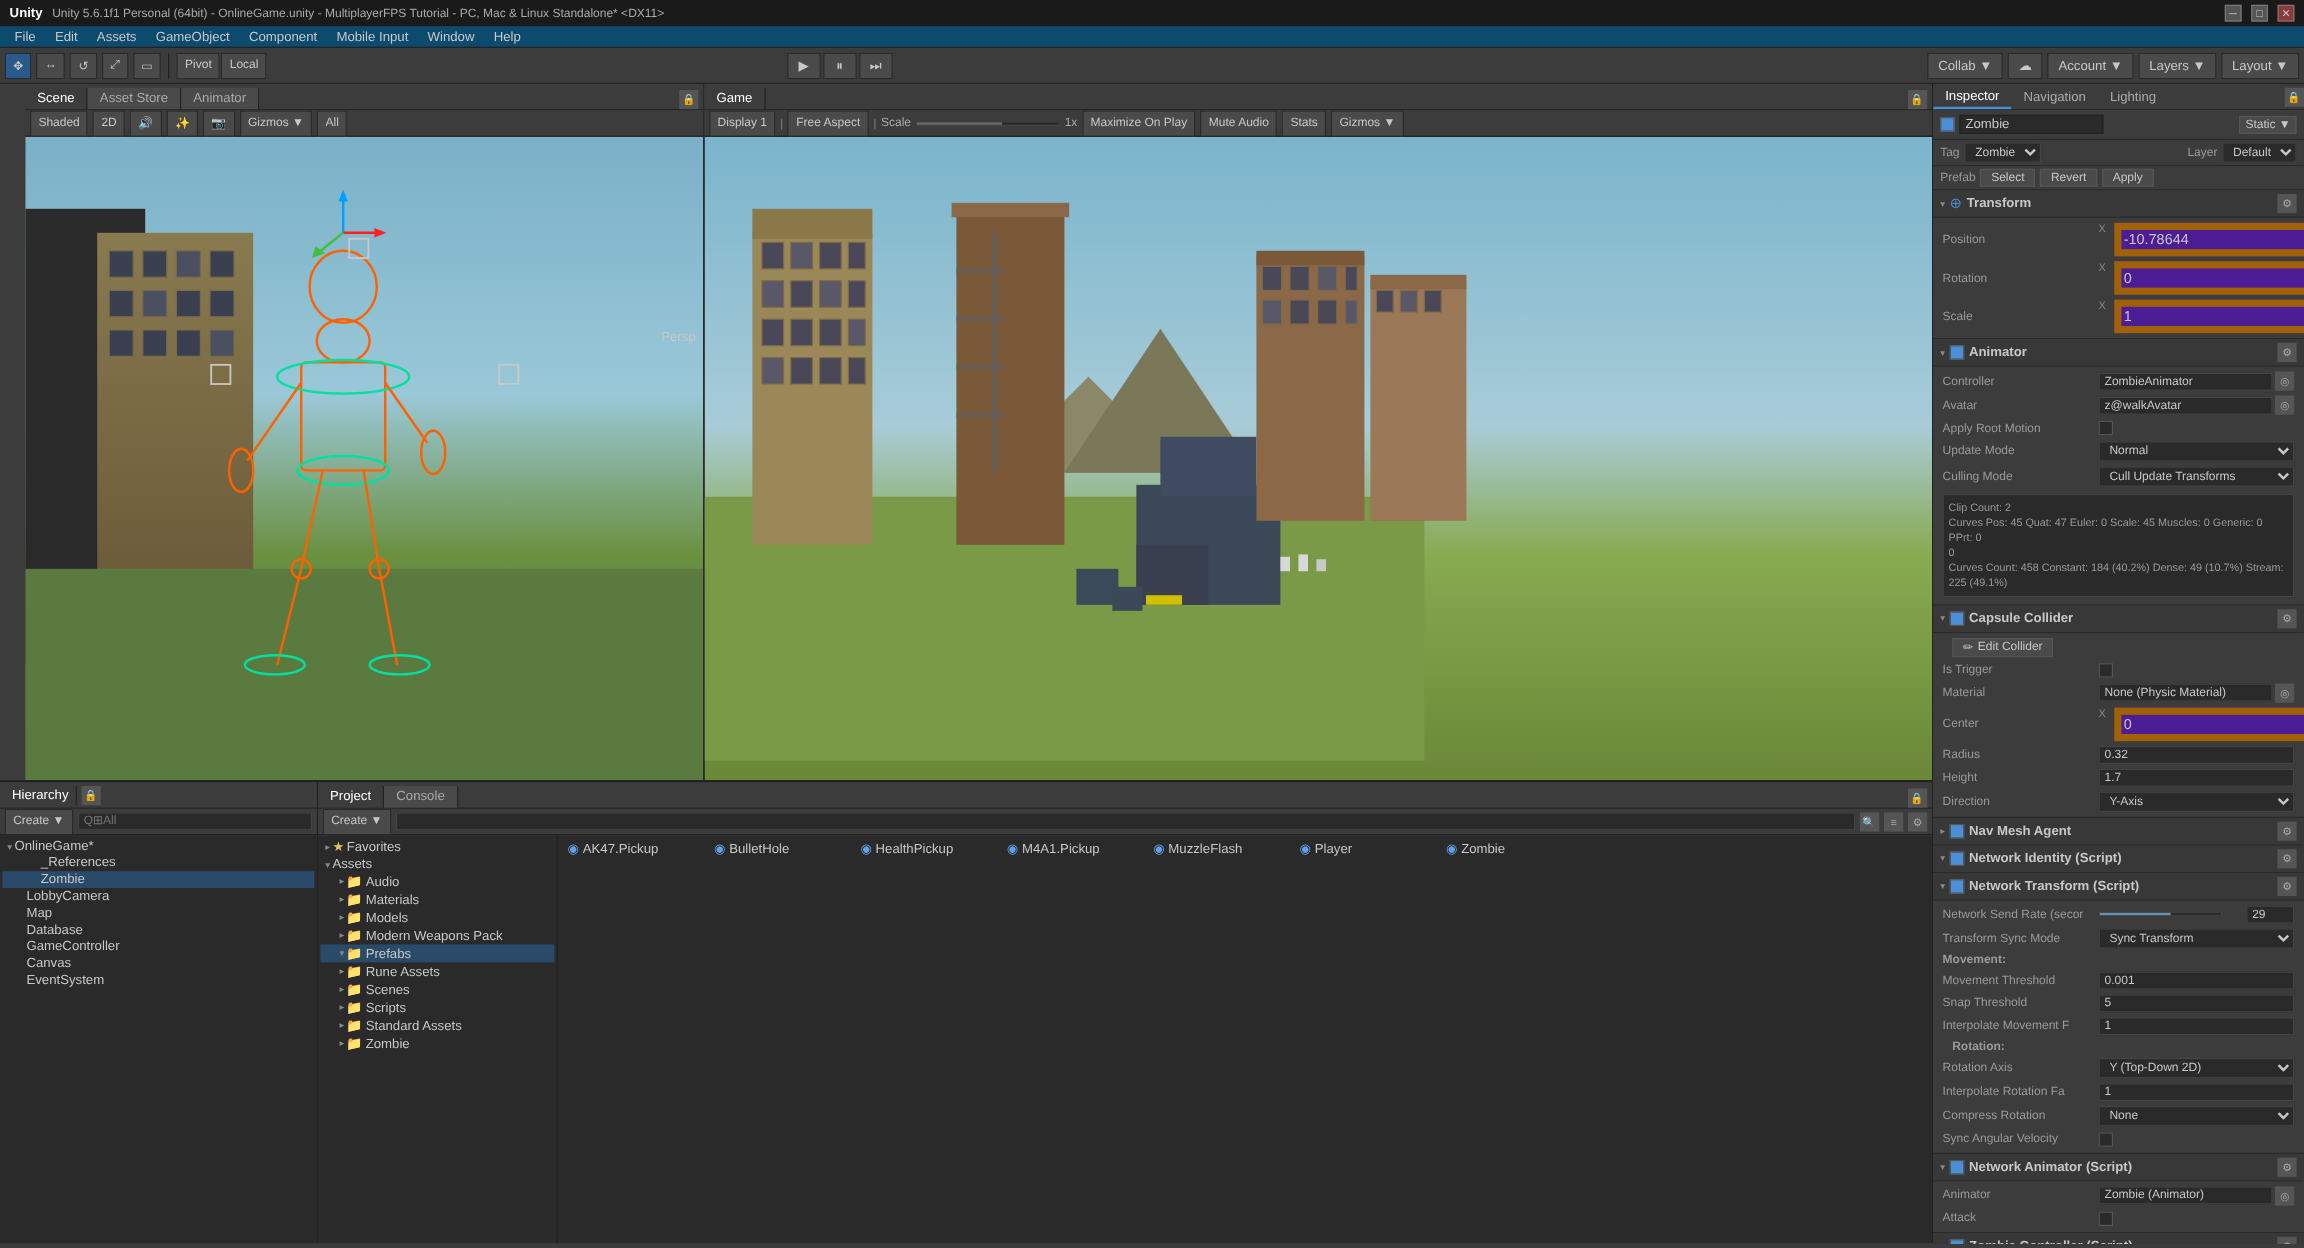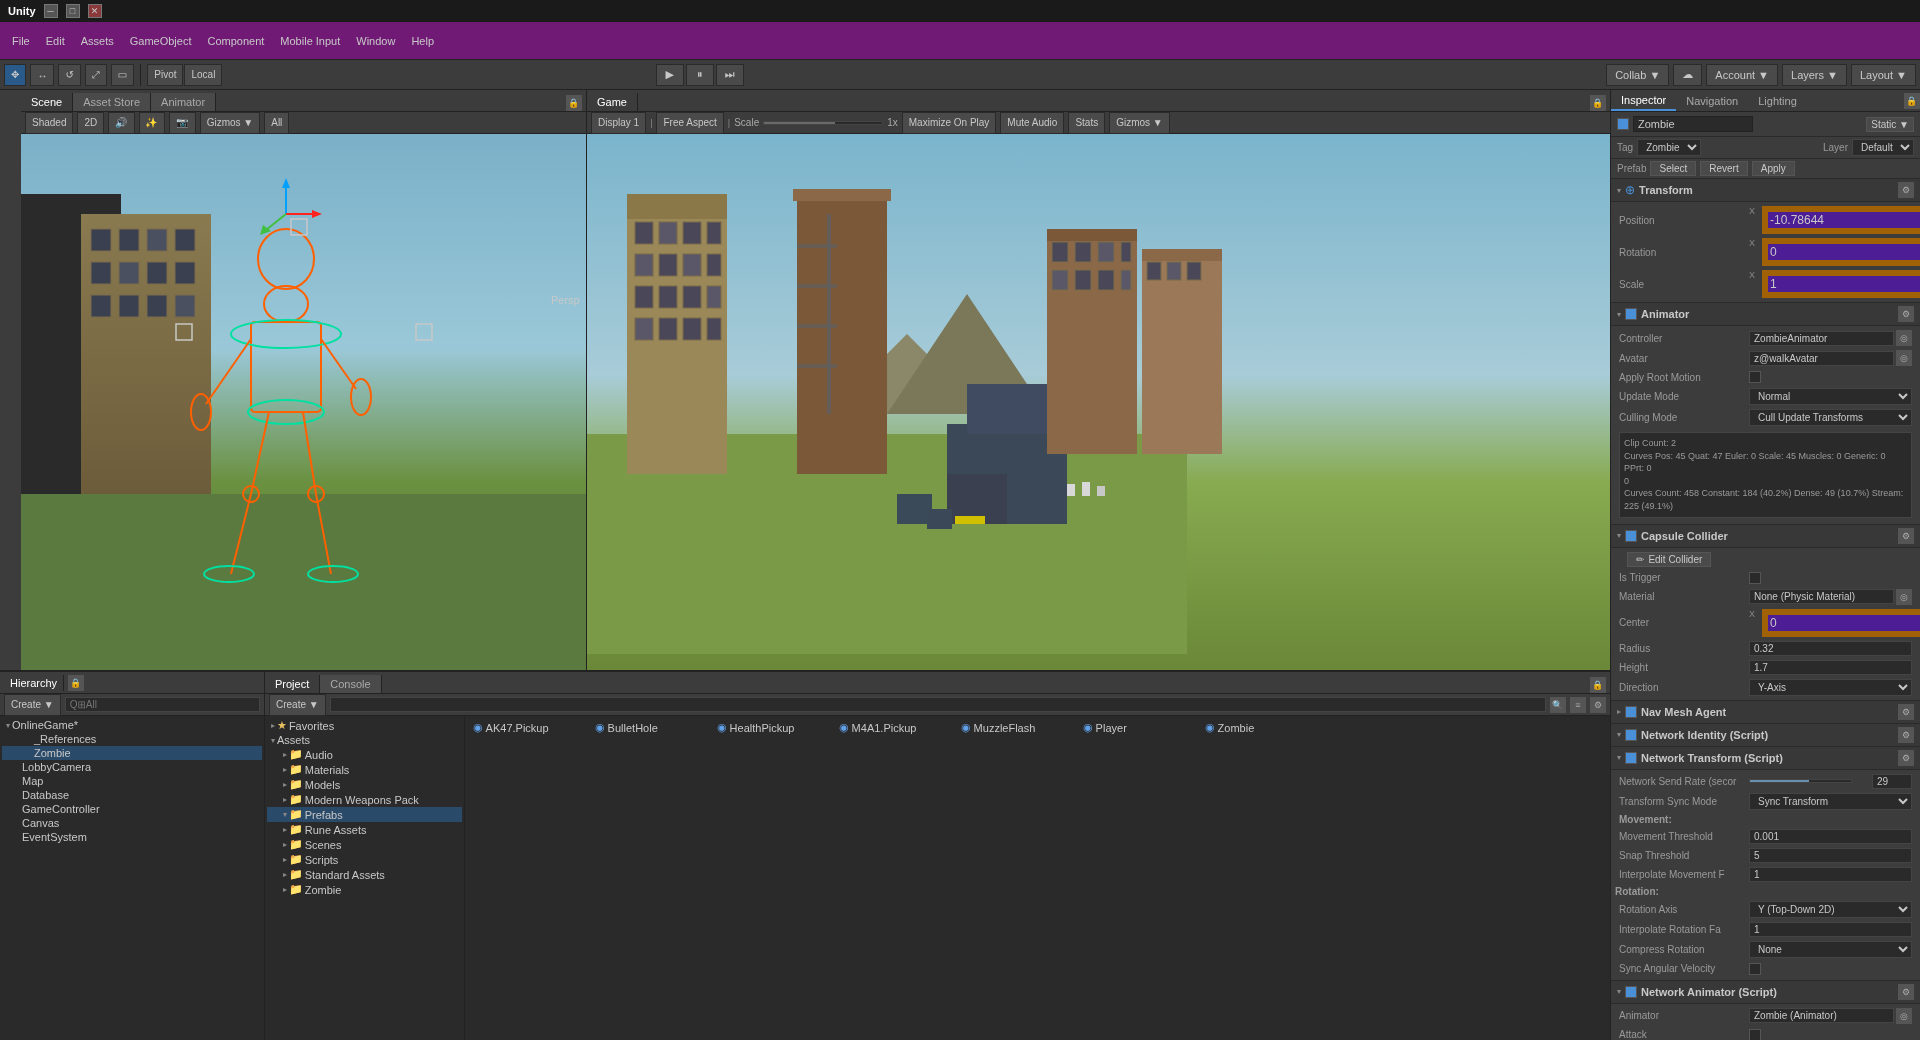--- a/index.html
+++ b/index.html
@@ -5,21 +5,21 @@
     * { box-sizing: border-box; margin: 0; padding: 0; }
     body { background: #3c3c3c; color: #c8c8c8; font-family: Arial, sans-serif; font-size: 11px; width: 1920px; height: 1040px; overflow: hidden; }
     
     
     #titlebar { background: #1a1a1a; height: 22px; display: flex; align-items: center; padding: 0 8px; color: #c8c8c8; font-size: 11px; }
     #titlebar .logo { color: #fff; font-weight: bold; margin-right: 8px; }
     #titlebar .win-controls { display: flex; gap: 8px; }
     #titlebar .win-btn { width: 14px; height: 14px; background: #555; border: 1px solid #777; display: flex; align-items: center; justify-content: center; font-size: 9px; cursor: pointer; }
     
     
-    #menubar { background: #701a75; height: 38px; display: flex; align-items: center; padding: 0 4px; border-bottom: 1px solid #222; }
+    #menubar { background: #0c4a6e; height: 18px; display: flex; align-items: center; padding: 0 4px; border-bottom: 1px solid #222; }
     .menu-item { padding: 2px 8px; cursor: pointer; color: #c8c8c8; font-size: 11px; }
     
     
     #toolbar { background: #3c3c3c; height: 30px; display: flex; align-items: center; padding: 0 4px; border-bottom: 1px solid #222; gap: 4px; }
     .tool-btn { background: #4a4a4a; border: 1px solid #2a2a2a; padding: 2px 6px; cursor: pointer; color: #c8c8c8; font-size: 10px; display: flex; align-items: center; gap: 2px; height: 22px; }
     .tool-btn.active { background: #2a5a8a; }
     .tool-sep { width: 1px; background: #222; height: 22px; margin: 0 2px; }
     .pivot-local { display: flex; gap: 1px; }
     .play-controls { display: flex; gap: 2px; margin-left: auto; margin-right: auto; }
     .play-btn { background: #4a4a4a; border: 1px solid #2a2a2a; width: 28px; height: 22px; cursor: pointer; display: flex; align-items: center; justify-content: center; color: #c8c8c8; }
@@ -113,20 +113,21 @@
     .search-bar { background: #2a2a2a; border: 1px solid #444; color: #c8c8c8; padding: 1px 4px; font-size: 10px; flex: 1; }
     
     .path-bar { background: #3a3a3a; padding: 2px 6px; font-size: 10px; color: #aaa; display: flex; align-items: center; gap: 4px; border-bottom: 1px solid #222; }
     
   </style>
 </head>
 <body>
 
 <div id="titlebar">
   <span class="logo">Unity</span>
+  <span style="font-size:10px; color:#aaa; flex:1;">Unity 5.6.1f1 Personal (64bit) - OnlineGame.unity - MultiplayerFPS Tutorial - PC, Mac &amp; Linux Standalone* &lt;DX11&gt;</span>
   <div class="win-controls">
     <div class="win-btn">─</div>
     <div class="win-btn">□</div>
     <div class="win-btn" style="background:#8a3a3a;">✕</div>
   </div>
 </div>
 
 <div id="menubar">
   <span class="menu-item">File</span>
   <span class="menu-item">Edit</span>
@@ -742,21 +743,21 @@
           <input class="field-input" value="0.001" style="">
         </div>
         <div class="field-row">
           <span class="field-label">Snap Threshold</span>
           <input class="field-input" value="5" style="">
         </div>
         <div class="field-row">
           <span class="field-label">Interpolate Movement F</span>
           <input class="field-input" value="1" style="">
         </div>
-        <div style="padding: 2px 4px; color:#9a9a9a; font-size:10px; font-weight:bold;">Rotation:</div>
+        <div style="padding: 2px 16px; color:#9a9a9a; font-size:10px; font-weight:bold;">Rotation:</div>
         <div class="field-row">
           <span class="field-label">Rotation Axis</span>
           <select class="field-input"><option>Y (Top-Down 2D)</option></select>
         </div>
         <div class="field-row">
           <span class="field-label">Interpolate Rotation Fa</span>
           <input class="field-input" value="1" style="">
         </div>
         <div class="field-row">
           <span class="field-label">Compress Rotation</span>

